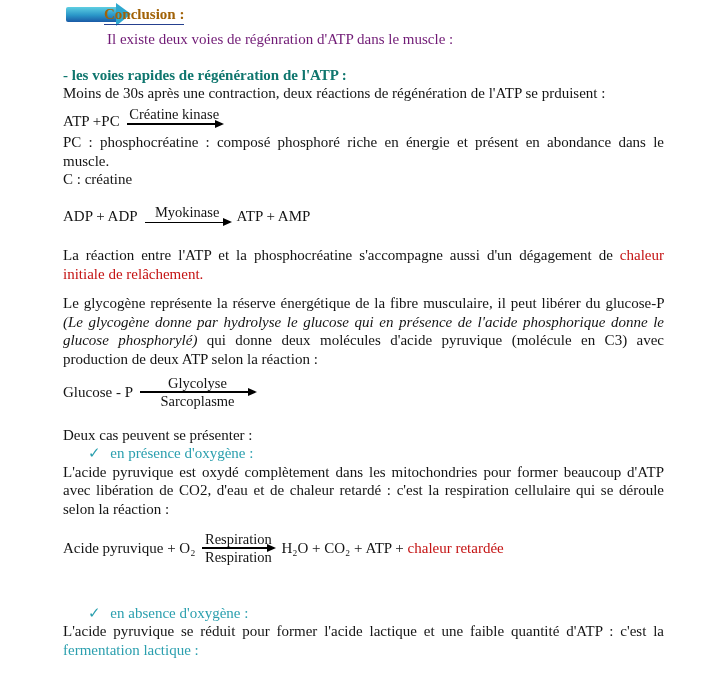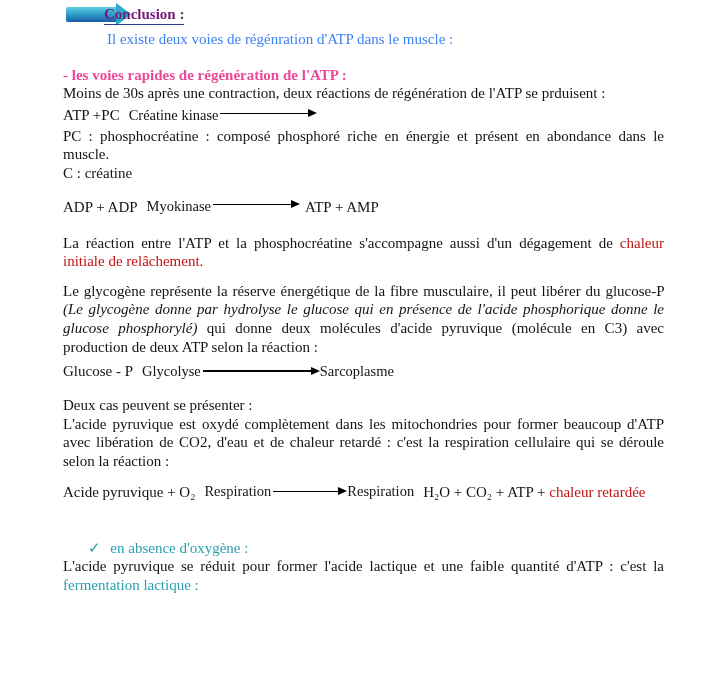--- a/index.html
+++ b/index.html
@@ -24,39 +24,39 @@
     border-radius:2px 0 0 2px;
   }
   .hl-arrow::after {
     content:''; position:absolute; left:100%; top:-4px;
     border-left:15px solid #2fa8cf;
     border-top:11px solid transparent;
     border-bottom:12px solid transparent;
   }
   .conclusion-label {
     position:absolute; left:41px; top:0px;
-    color:#701a75; font-weight:bold;
+    color:#a16207; font-weight:bold;
     border-bottom:1.5px solid #25408f;
     padding-bottom:1px; z-index:2;
   }
-  .conclusion-intro { margin-left:44px; color:#3b82f6; }
+  .conclusion-intro { margin-left:44px; color:#701a75; }
 
   .red { color:#c41212; }
   .teal { color:#2a9fae; }
   .italic { font-style:italic; }
-  .heading-red { color:#ec4899; font-weight:bold; }
+  .heading-red { color:#0f766e; font-weight:bold; }
 
   p, .line { margin:0; }
   .just { text-align:justify; line-height:1.24; }
   .plain { line-height:1.24; }
 
   
   .rxn { display:flex; align-items:flex-end; line-height:1.2; }
   .rxn.centered { align-items:center; }
-  .arrow { display:inline-flex; flex-direction:row; align-items:center; margin:0 7px; }
+  .arrow { display:inline-flex; flex-direction:column; align-items:center; margin:0 7px; }
   .arrow .over, .arrow .under { font-size:14.5px; line-height:1.15; padding:0 2px; }
   .shaft { position:relative; display:inline-block; height:1.6px; background:#000; }
   .shaft::after {
     content:''; position:absolute; right:-2px; top:-3.6px;
     border-left:9px solid #000;
     border-top:4px solid transparent;
     border-bottom:4px solid transparent;
   }
   .arrow .shaft.mb { margin-bottom:5px; margin-top:1px; }
   .w95 { width:95px; } .w85 { width:85px; } .w115 { width:115px; }
@@ -126,20 +126,24 @@
       <span>Glucose - P</span>
       <span class="arrow">
         <span class="over">Glycolyse</span>
         <span class="shaft w115"></span>
         <span class="under">Sarcoplasme</span>
       </span>
     </div>
 
     <div class="plain cases-intro">Deux cas peuvent se présenter :</div>
 
+    <div class="check-line">
+      <span class="teal check-mark">✓</span>
+      <span class="teal">en présence d'oxygène :</span>
+    </div>
     <p class="just para-aerobic">L'acide pyruvique est oxydé complètement dans les mitochondries pour former beaucoup d'ATP avec libération de CO2, d'eau et de chaleur retardé : c'est la respiration cellulaire qui se déroule selon la réaction :</p>
 
     <div class="rxn centered rxn-respiration">
       <span>Acide pyruvique + O₂</span>
       <span class="arrow">
         <span class="over">Respiration</span>
         <span class="shaft w72"></span>
         <span class="under">Respiration</span>
       </span>
       <span>H₂O + CO₂ + ATP +</span>

